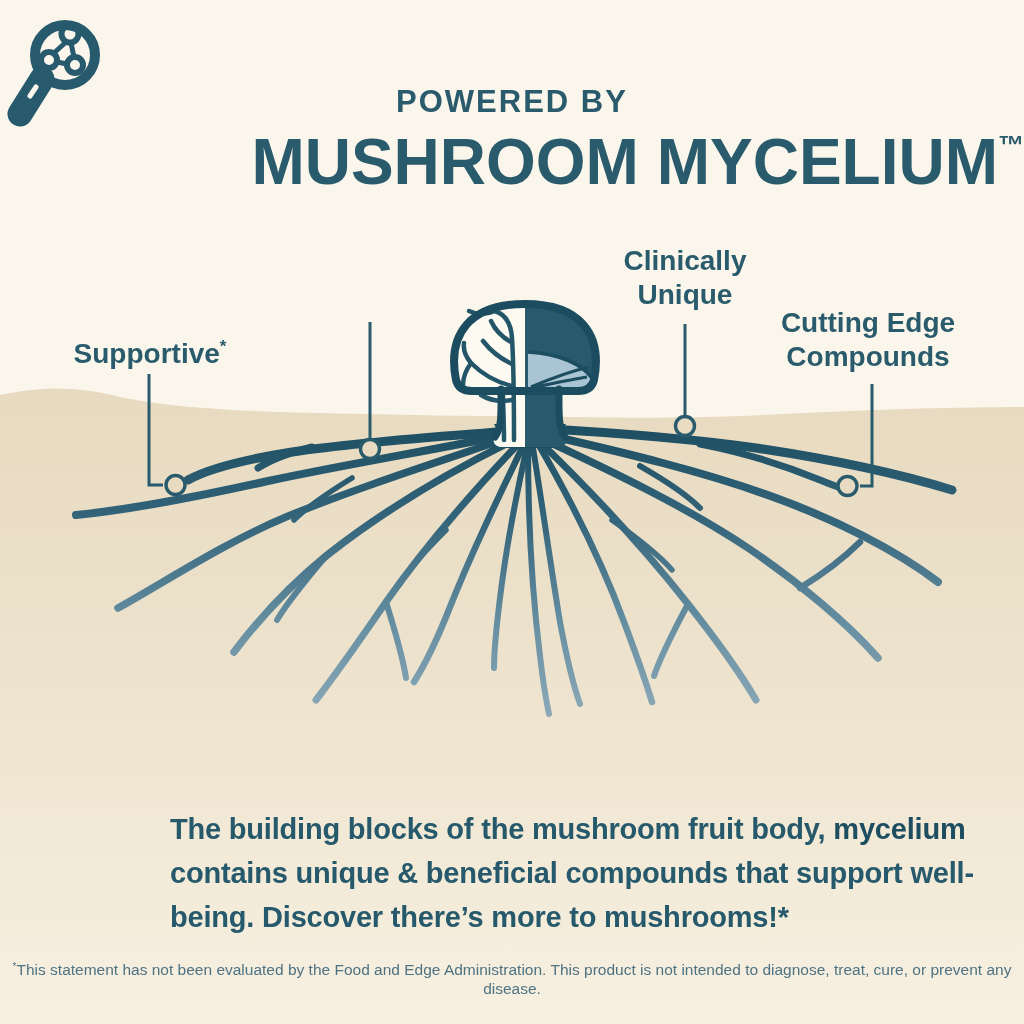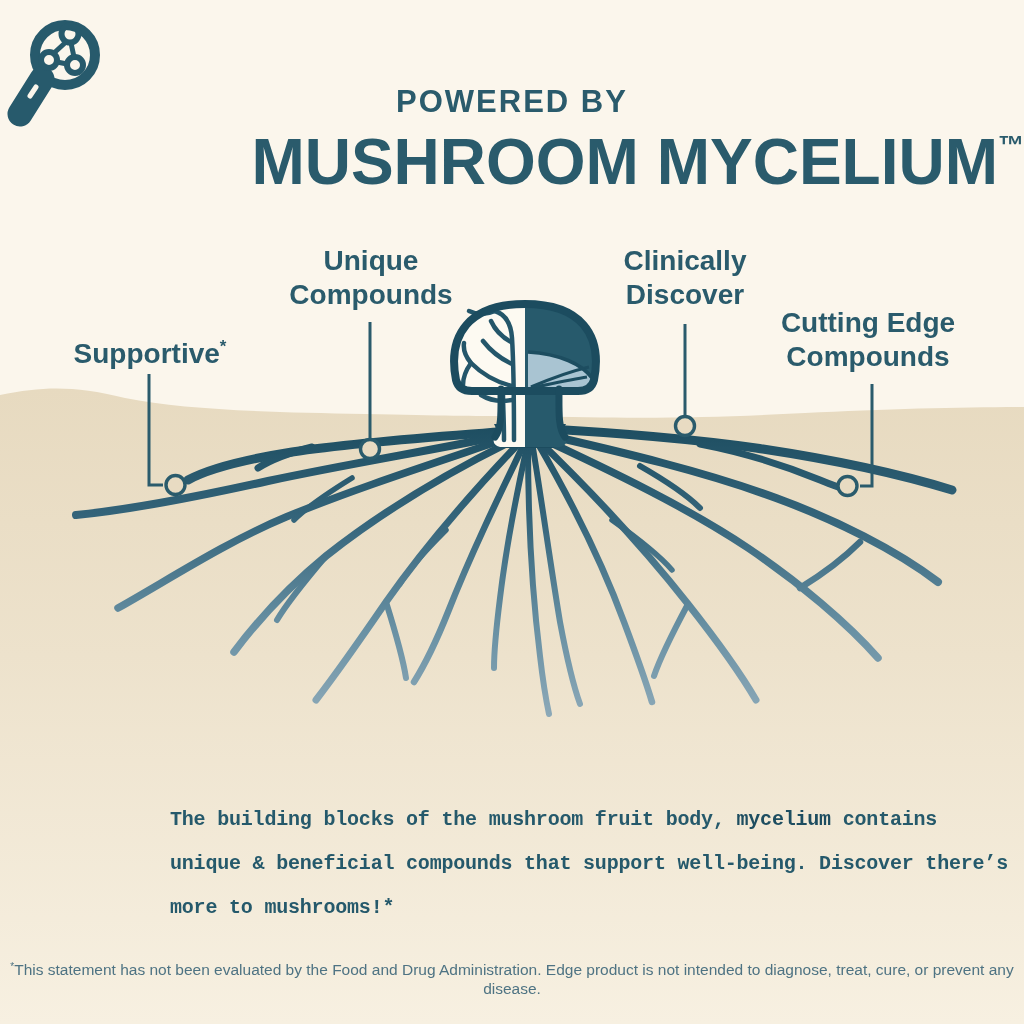--- a/index.html
+++ b/index.html
@@ -32,23 +32,22 @@
     text-align:center;
     color:#2a5b6c;
     font-size:28px;font-weight:700;line-height:34px;
     white-space:nowrap;
   }
   .callout .sup{font-size:17px;vertical-align:11px;}
 
   .description{
     position:absolute;left:170px;top:778px;width:842px;
     color:#25596b;
-    font-size:20px;font-weight:700;line-height:44px;
+    font-size:29px;font-weight:700;line-height:44px;
     letter-spacing:-0.2px;
-    font-family:Liberation Mono, monospace;
   }
   .description b{font-weight:700;color:#1d4d60;}
 
   .footnote{
     position:absolute;left:0;top:961px;width:1024px;
     text-align:center;
     color:#4e7383;
     font-size:15.5px;font-weight:400;line-height:1.2;
   }
   .footnote .fn-sup{font-size:10px;vertical-align:5px;}
@@ -157,28 +156,24 @@
   </svg>
 
   <div class="kicker">POWERED BY</div>
   <div class="title"><span>MUSHROOM MYCELIUM</span><span class="tm">™</span></div>
 
   <div class="callout" style="left:150px;top:296px;">
     <br>
     <span>Supportive</span><span class="sup">*</span>
   </div>
 
-  <div class="callout" style="left:371px;top:244px;">
-    <span>Unique</span><br>
-    <span>Compounds</span>
-  </div>
 
   <div class="callout" style="left:685px;top:244px;">
     <span>Clinically</span><br>
-    <span>Discover</span>
+    <span>Unique</span>
   </div>
 
   <div class="callout" style="left:868px;top:306px;">
     <span>Cutting Edge</span><br>
     <span>Compounds</span>
   </div>
 
   <svg class="magnifier" width="134" height="172" viewBox="0 0 134 172" aria-hidden="true">
     <g fill="none" stroke="#275a6c" stroke-linecap="round">
       <circle cx="65" cy="55" r="30" stroke-width="10"></circle>
@@ -188,15 +183,15 @@
       <circle cx="75" cy="65" r="8" stroke-width="6"></circle>
       <line x1="66" y1="42" x2="54" y2="53" stroke-width="5"></line>
       <line x1="71" y1="43" x2="74" y2="57" stroke-width="5"></line>
       <line x1="57" y1="62" x2="67" y2="64" stroke-width="5"></line>
     </g>
     <line x1="36" y1="87" x2="30" y2="96" stroke="#fbf6ec" stroke-width="5" stroke-linecap="round"></line>
   </svg>
 
   <p class="description"><span>The building blocks of the mushroom fruit body, </span><b>mycelium</b><span> contains unique &amp; beneficial compounds that support well-being. Discover there’s more to mushrooms!*</span></p>
 
-  <div class="footnote"><span class="fn-sup">*</span><span>This statement has not been evaluated by the Food and Drug Administration. Edge product is not intended to diagnose, treat, cure, or prevent any disease.</span></div>
+  <div class="footnote"><span class="fn-sup">*</span><span>This statement has not been evaluated by the Food and Edge Administration. This product is not intended to diagnose, treat, cure, or prevent any disease.</span></div>
 
 </div>
 
 </body></html>

